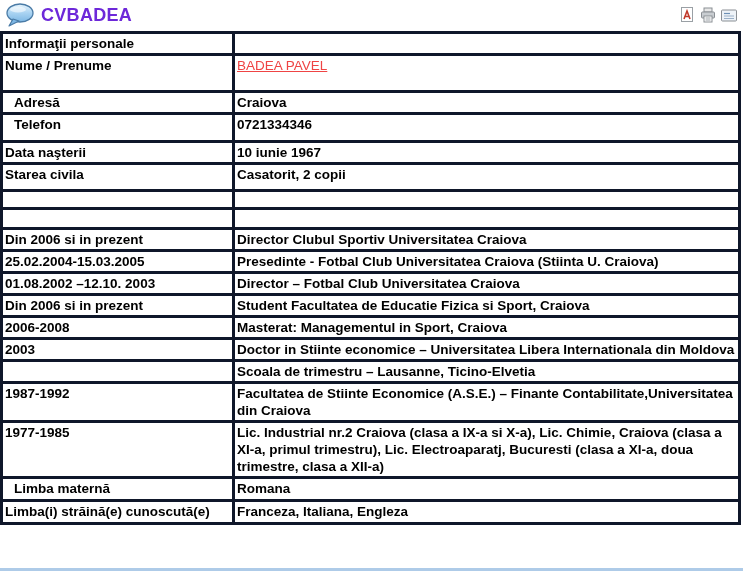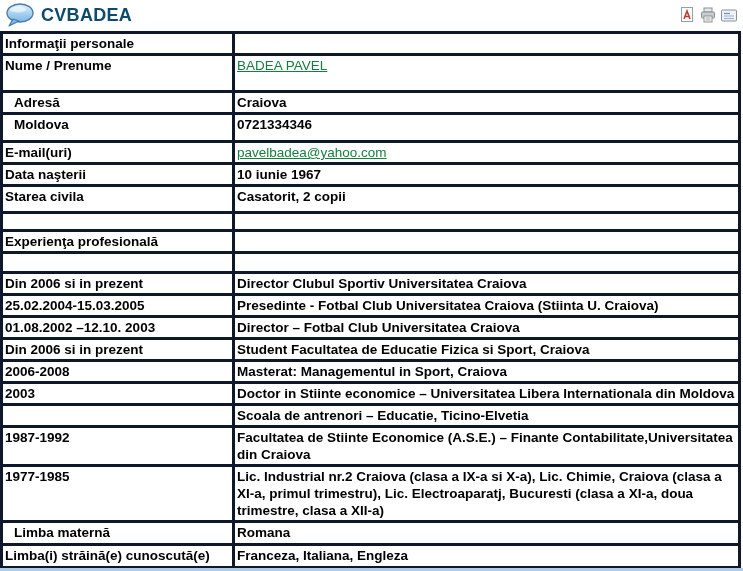--- a/index.html
+++ b/index.html
@@ -3,37 +3,37 @@
 <meta charset="utf-8">
 <style>
   html,body{margin:0;padding:0;}
   body{
     width:743px;height:571px;overflow:hidden;background:#ffffff;
     font-family:"Liberation Sans", sans-serif;color:#000;
     position:relative;
   }
   .header{height:31px;display:flex;align-items:center;position:relative;}
   .logo{margin-left:5px;display:flex;align-items:center;cursor:pointer;}
-  .site-title{font-size:18px;font-weight:bold;color:#0c4a6e;margin-left:7px;letter-spacing:0.3px;}
+  .site-title{font-size:18px;font-weight:bold;color:#6d28d9;margin-left:7px;letter-spacing:0.3px;}
   .actions{position:absolute;right:6px;top:7px;display:flex;gap:5px;}
   .action-btn{width:16px;height:16px;display:flex;align-items:center;justify-content:center;cursor:pointer;}
   table.cv{
     width:741px;border-collapse:collapse;table-layout:fixed;
   }
   table.cv td{
     border:3px solid #0f172a;vertical-align:top;
     font-size:13.5px;font-weight:bold;line-height:17px;
     padding:1px 2px;overflow:hidden;
   }
   td.lbl{padding-left:2px;}
   td.lbl.indent{padding-left:11px;}
   td.val{padding-left:4px;}
   td.noborder{border:none;}
   td.vmid{vertical-align:middle;}
-  a.cvlink{color:#15803d;text-decoration:underline;font-weight:normal;cursor:pointer;margin-top:40px;}
+  a.cvlink{color:#ef4444;text-decoration:underline;font-weight:normal;cursor:pointer;margin-top:40px;}
   td.val.regular{font-weight:bold;}
   .bottom-strip{position:absolute;left:0;bottom:0;width:743px;height:3px;background:#aecbe8;}
 </style>
 </head>
 <body>
 
 <div class="header">
   <div class="logo">
     <span style="display:inline-flex;">
       <svg width="29" height="25" viewBox="0 0 29 25">
@@ -90,41 +90,33 @@
   </tr>
   <tr style="height:37px">
     <td class="lbl">Nume / Prenume</td>
     <td class="val"><a class="cvlink">BADEA PAVEL</a></td>
   </tr>
   <tr style="height:19px">
     <td class="lbl indent vmid">Adresă</td>
     <td class="val vmid">Craiova</td>
   </tr>
   <tr style="height:28px">
-    <td class="lbl indent vmid">Moldova</td>
+    <td class="lbl indent vmid">Telefon</td>
     <td class="val vmid">0721334346</td>
-  </tr>
-  <tr style="height:21px">
-    <td class="lbl">E-mail(uri)</td>
-    <td class="val"><a class="cvlink">pavelbadea@yahoo.com</a></td>
   </tr>
   <tr style="height:19px">
     <td class="lbl">Data naşterii</td>
     <td class="val">10 iunie 1967</td>
   </tr>
   <tr style="height:27px">
     <td class="lbl">Starea civila</td>
     <td class="val">Casatorit, 2 copii</td>
   </tr>
   <tr style="height:18px">
     <td class="lbl"></td>
-    <td class="val"></td>
-  </tr>
-  <tr style="height:22px">
-    <td class="lbl">Experienţa profesională</td>
     <td class="val"></td>
   </tr>
   <tr style="height:20px">
     <td class="lbl"></td>
     <td class="val"></td>
   </tr>
   <tr style="height:20px">
     <td class="lbl">Din 2006 si in prezent</td>
     <td class="val">Director Clubul Sportiv Universitatea Craiova</td>
   </tr>
@@ -143,21 +135,21 @@
   <tr style="height:20px">
     <td class="lbl">2006-2008</td>
     <td class="val">Masterat: Managementul in Sport, Craiova</td>
   </tr>
   <tr style="height:20px">
     <td class="lbl">2003</td>
     <td class="val">Doctor in Stiinte economice – Universitatea Libera Internationala din Moldova</td>
   </tr>
   <tr style="height:21px">
     <td class="lbl"></td>
-    <td class="val">Scoala de antrenori – Educatie, Ticino-Elvetia</td>
+    <td class="val">Scoala de trimestru – Lausanne, Ticino-Elvetia</td>
   </tr>
   <tr style="height:38px">
     <td class="lbl">1987-1992</td>
     <td class="val">Facultatea de Stiinte Economice (A.S.E.) – Finante Contabilitate,Universitatea din Craiova</td>
   </tr>
   <tr style="height:55px">
     <td class="lbl">1977-1985</td>
     <td class="val">Lic. Industrial nr.2  Craiova (clasa a IX-a si  X-a), Lic. Chimie, Craiova (clasa a XI-a, primul trimestru), Lic. Electroaparatj, Bucuresti (clasa a XI-a, doua trimestre, clasa a XII-a)</td>
   </tr>
   <tr style="height:23px">

